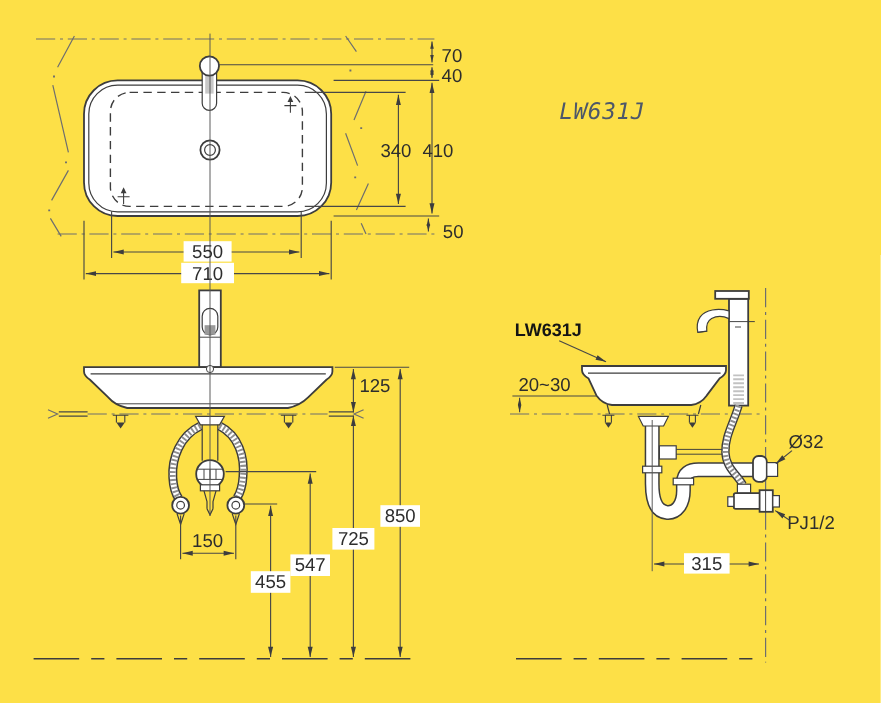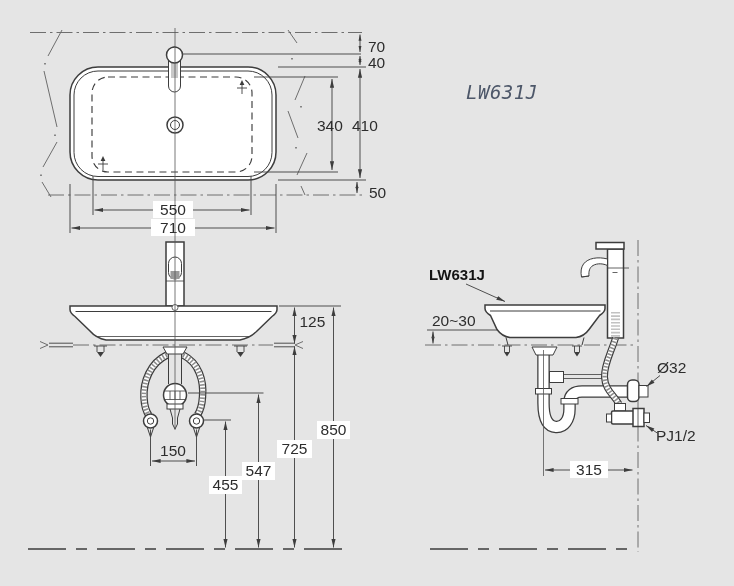--- a/index.html
+++ b/index.html
@@ -1,16 +1,16 @@
 <!DOCTYPE html>
 <html><head>
 <meta charset="utf-8">
 <style>
   html,body{margin:0;padding:0;background:#fff;}
-  .stage{position:relative;width:734px;height:586px;background:#e5e5e5;overflow:hidden;
+  .stage{position:relative;width:734px;height:586px;background:#fde047;overflow:hidden;
          font-family:"Liberation Sans",sans-serif;}
   svg{display:block;}
   
   .ln   {stroke:#3d3d3d;stroke-width:1.5;fill:none;}
   .ln2  {stroke:#3d3d3d;stroke-width:1;fill:none;}
   .thin {stroke:#3d3d3d;stroke-width:.8;fill:none;}
   .dim  {stroke:#474747;stroke-width:.95;fill:none;}
   .cl   {stroke:#6e6e6e;stroke-width:1;fill:none;stroke-dasharray:16 4 2.5 4;}
   .ctr  {stroke:#555;stroke-width:.8;fill:none;}
   .dash {stroke:#3d3d3d;stroke-width:1.15;fill:none;stroke-dasharray:7 4.5;}

